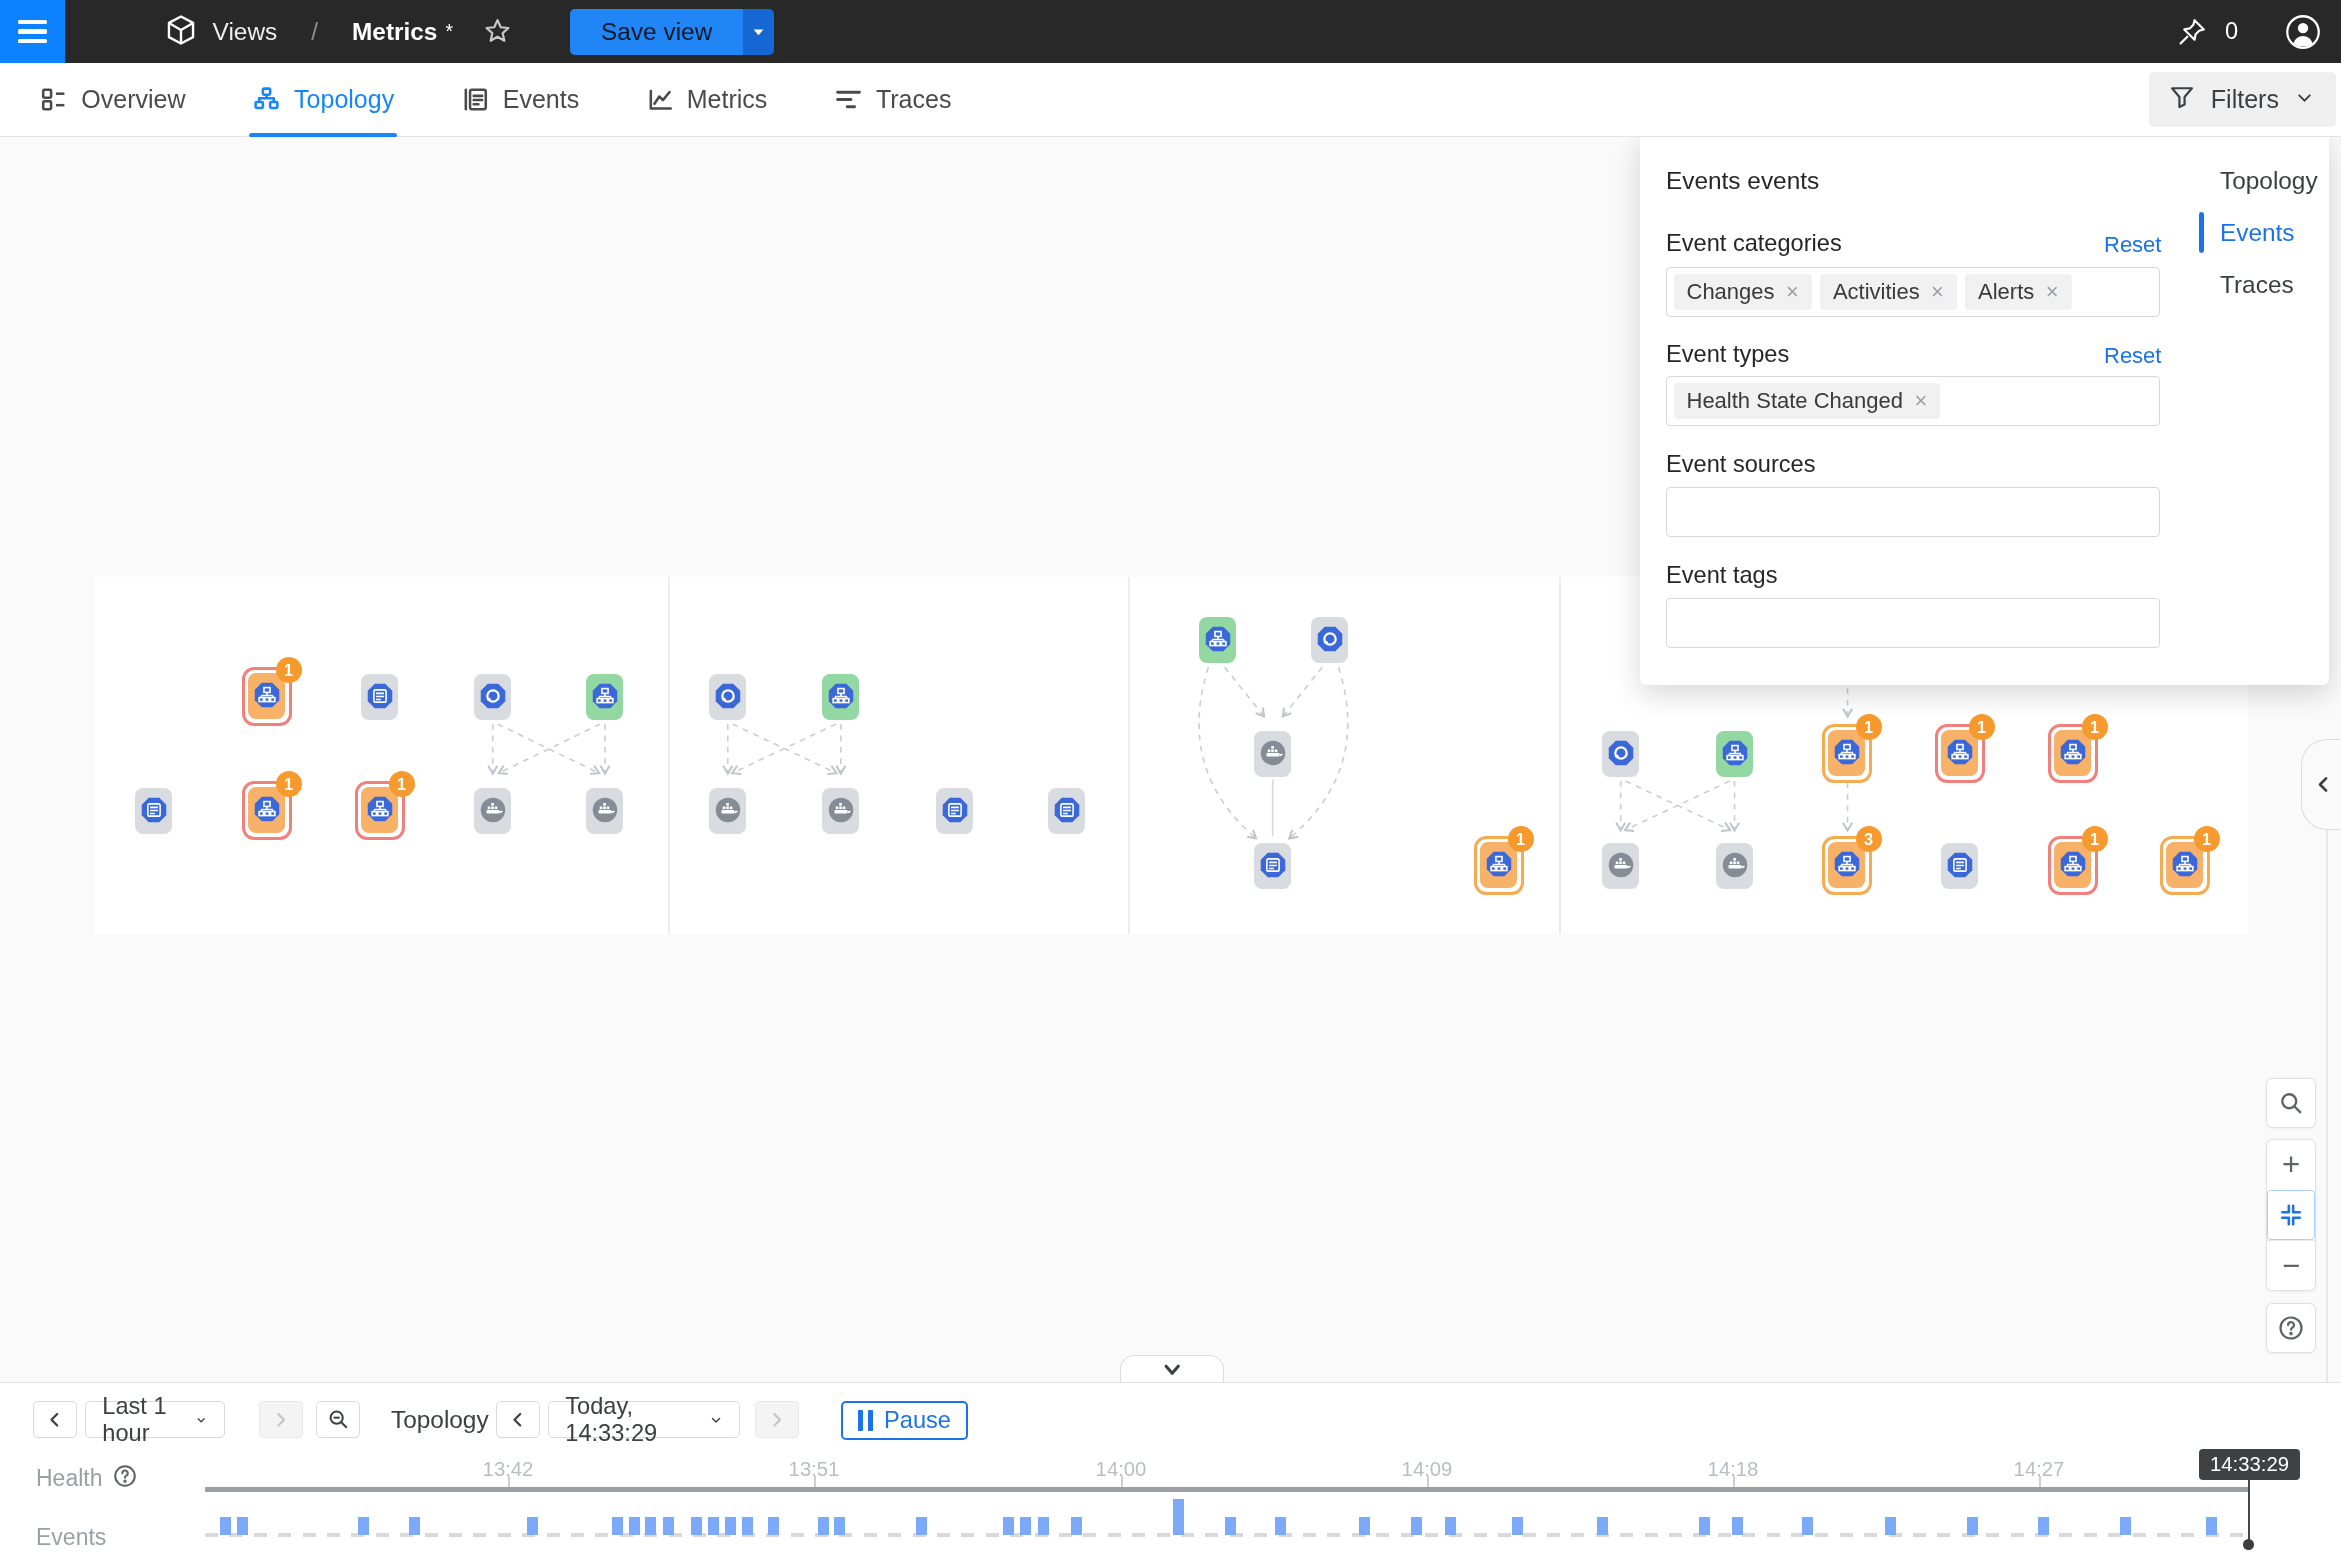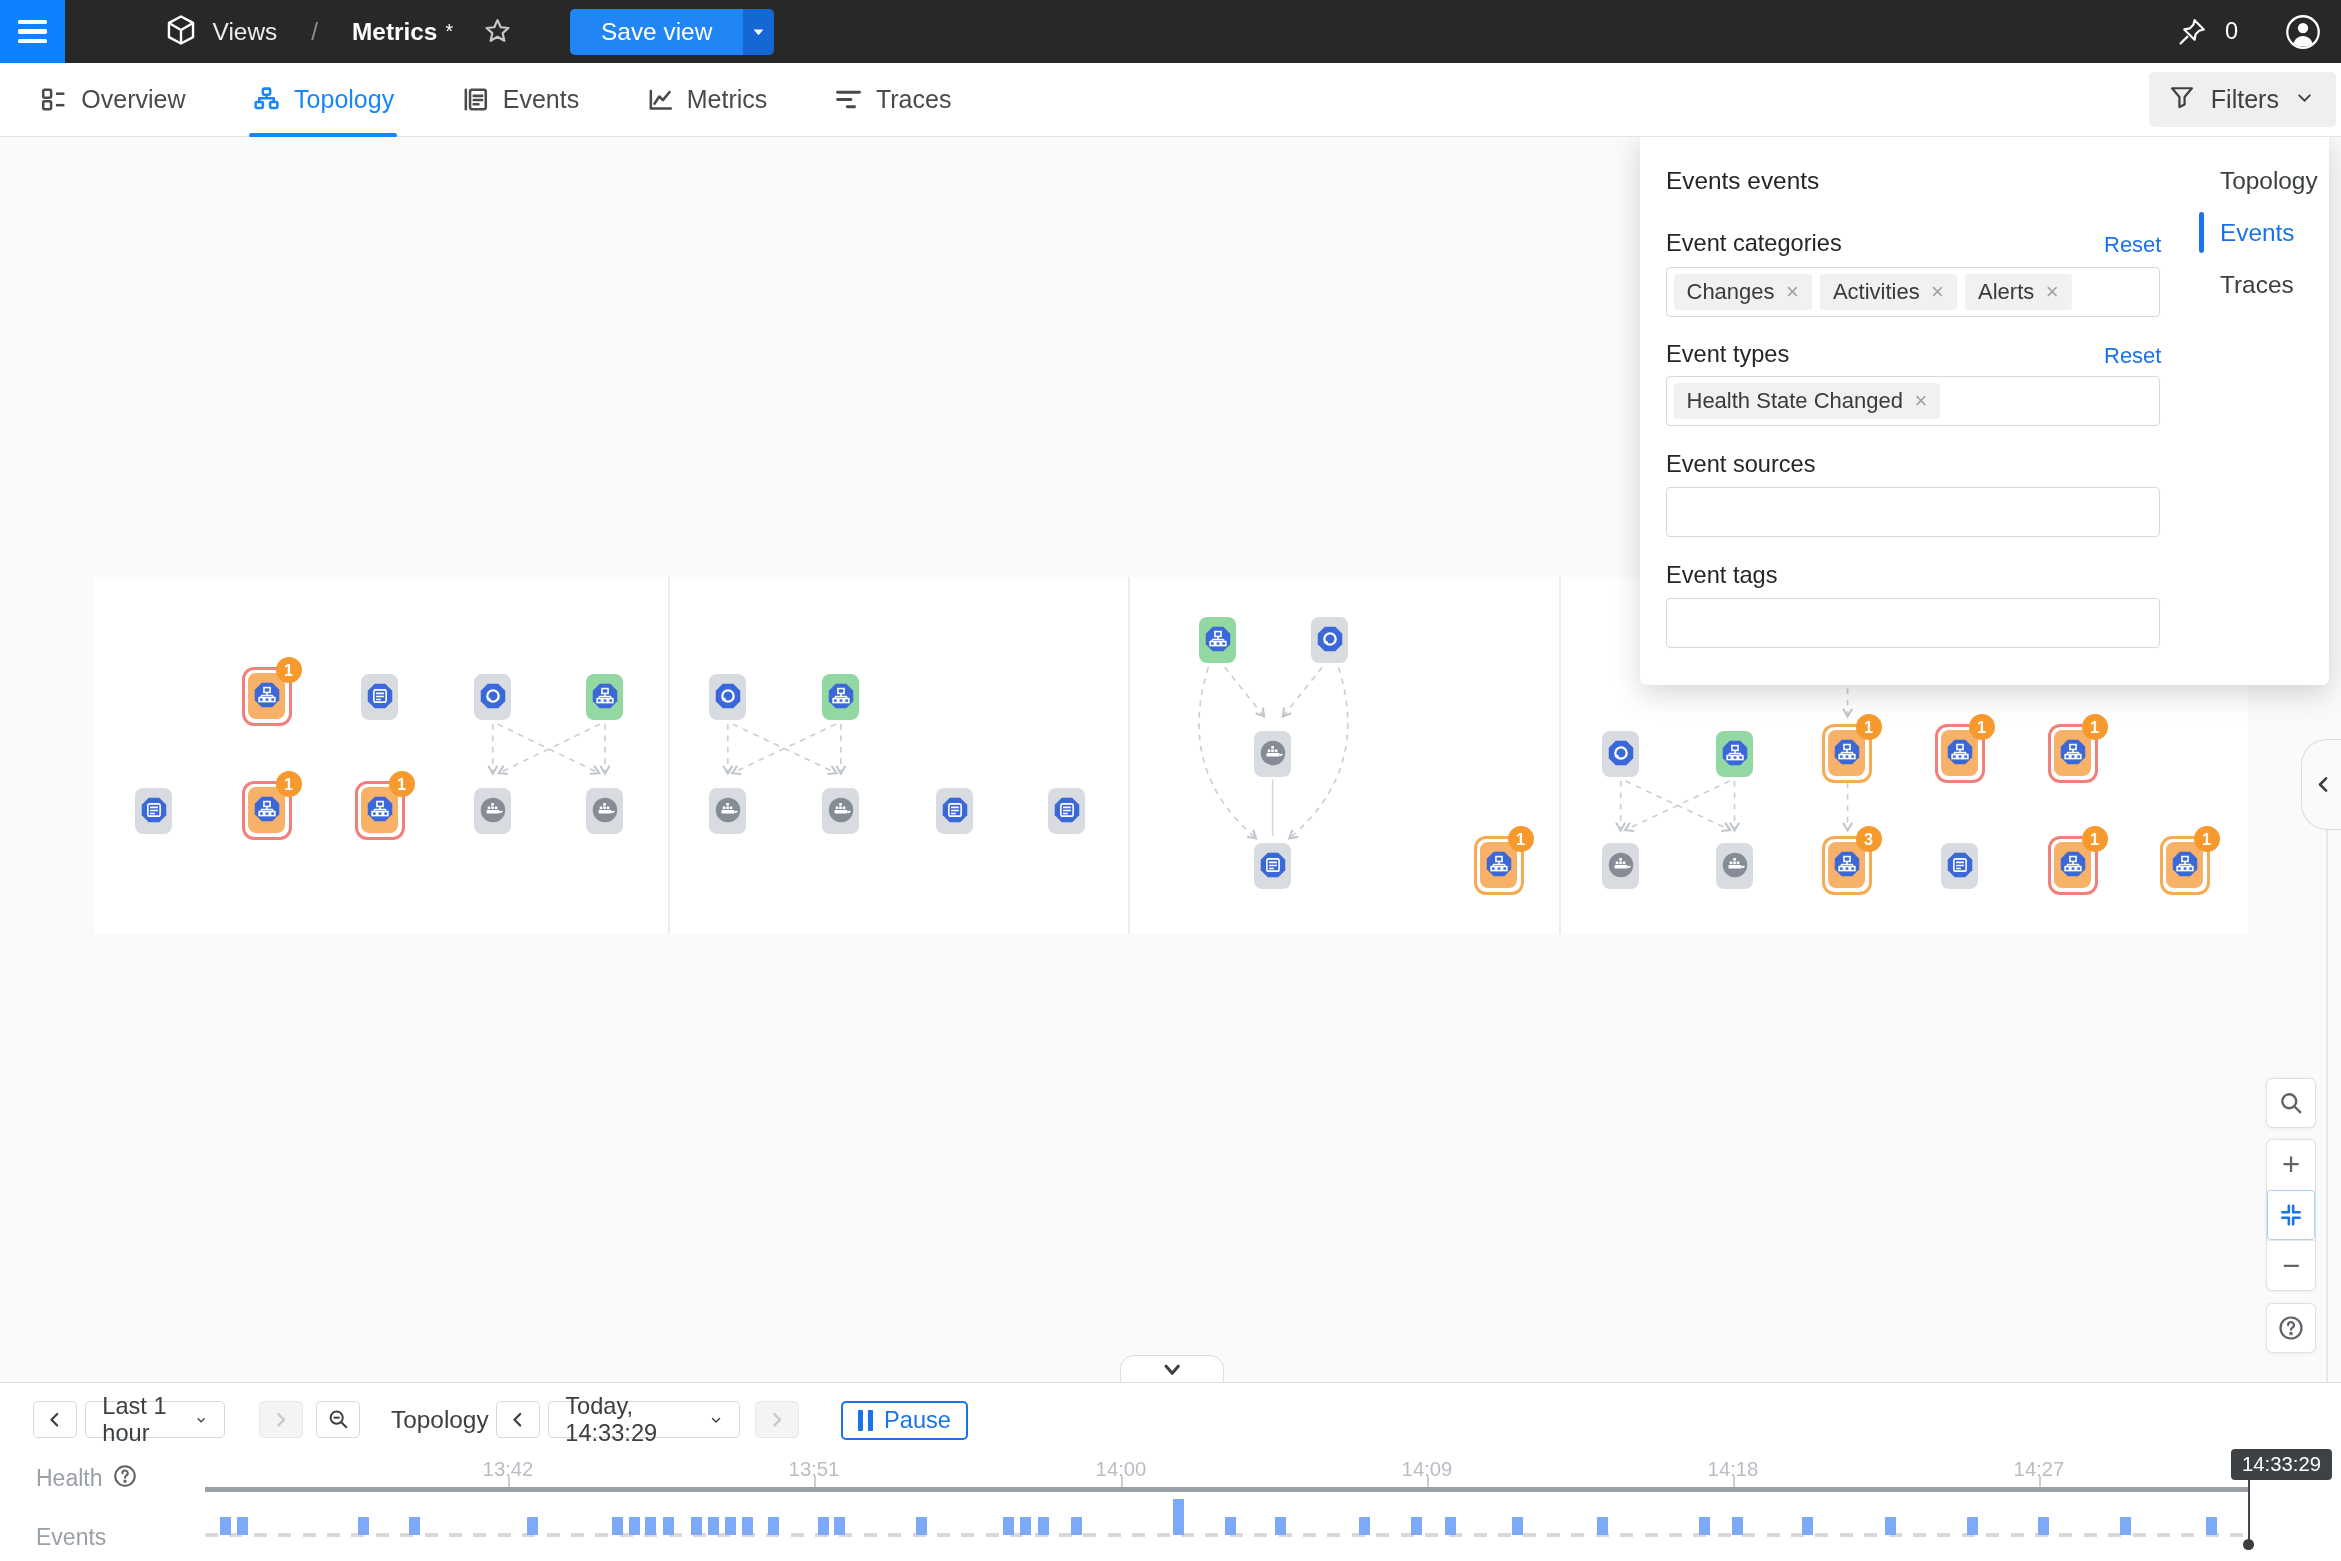--- a/index.html
+++ b/index.html
@@ -12,21 +12,21 @@
   .menu-btn { width:65px; height:63px; background:#0d82ff; display:flex; align-items:center; justify-content:center; flex:0 0 auto; cursor:pointer; }
   .menu-btn .bars { width:29px; display:flex; flex-direction:column; gap:5.7px; }
   .menu-btn .bars i { display:block; height:4.1px; background:#fff; border-radius:1.6px; }
   .tb-cube { margin-left:99px; }
   .tb-views { color:#ededed; font-size:24.4px; margin-left:14.6px; cursor:pointer; }
   .tb-sep { color:#8d8d8d; font-size:24.4px; margin-left:34px; }
   .tb-name { color:#fff; font-size:24.4px; font-weight:700; margin-left:34px; }
   .tb-unsaved { color:#fff; font-size:19.5px; margin-left:8.1px; }
   .tb-star { margin-left:29px; cursor:pointer; display:flex; }
   .save-split { display:flex; margin-left:57px; height:46px; border-radius:4.9px; overflow:hidden; cursor:pointer; }
-  .save-main { background:#2186f5; color:#ffffff; font-size:24.4px; display:flex; align-items:center; padding:0 31px; }
+  .save-main { background:#2186f5; color:#0f172a; font-size:24.4px; display:flex; align-items:center; padding:0 31px; }
   .save-caret { background:#1567d3; width:31px; display:flex; align-items:center; justify-content:center; }
   .tb-right { margin-left:auto; display:flex; align-items:center; padding-right:21px; }
   .tb-pin { display:flex; cursor:pointer; }
   .tb-pin-count { color:#fff; font-size:23.6px; margin-left:16.3px; }
   .tb-avatar { margin-left:47px; cursor:pointer; display:flex; }
 
   
   .tabbar { position:absolute; left:0; top:63px; width:2342px; height:74px; background:#fff; border-bottom:1.6px solid #e4e4e4; display:flex; align-items:center; }
   .tab { display:flex; align-items:center; gap:13px; font-size:25px; color:#4a4a4a; height:73px; padding:0 3.3px; position:relative; cursor:pointer; }
   .tab .ticon { display:flex; }
@@ -92,21 +92,21 @@
   .pause-bars { display:flex; gap:4.9px; }
   .pause-bars i { width:4.9px; height:21px; background:#1a73e8; border-radius:0.8px; }
 
   .tl-label { position:absolute; font-size:23px; color:#9aa0a6; }
   .tl-tick-label { position:absolute; top:75px; font-size:20.3px; color:#b9bdc4; transform:translateX(-50%); }
   .tl-tick { position:absolute; top:93px; width:1.6px; height:11.4px; background:#cfcfcf; }
   .health-bar { position:absolute; left:205px; top:104px; width:2044px; height:4.9px; background:#9aa0a6; }
   .ev-baseline { position:absolute; left:205px; top:150px; width:2044px; height:4.1px;
       background:repeating-linear-gradient(90deg,#d9d9d9 0 13px,transparent 13px 24.4px); border-radius:1.6px; }
   .ev-bar { position:absolute; width:10.6px; background:#7caaf8; cursor:pointer; }
-  .now-badge { position:absolute; left:2199px; top:66px; width:101px; height:31px; background:#3f4245; color:#fff; border-radius:4.1px; font-size:20.3px; display:flex; align-items:center; justify-content:center; z-index:4;margin-left:32px; }
+  .now-badge { position:absolute; left:2199px; top:66px; width:101px; height:31px; background:#3f4245; color:#fff; border-radius:4.1px; font-size:20.3px; display:flex; align-items:center; justify-content:center; z-index:4; }
   .now-line { position:absolute; left:2248px; top:97px; width:1.6px; height:62px; background:#44474a; }
   .now-dot { position:absolute; left:2243px; top:156px; width:10.6px; height:10.6px; border-radius:50%; background:#3b3e41; }
 </style>
 </head>
 <body>
 
 <div class="root">
 
   <div class="topbar">
     <div class="menu-btn">

